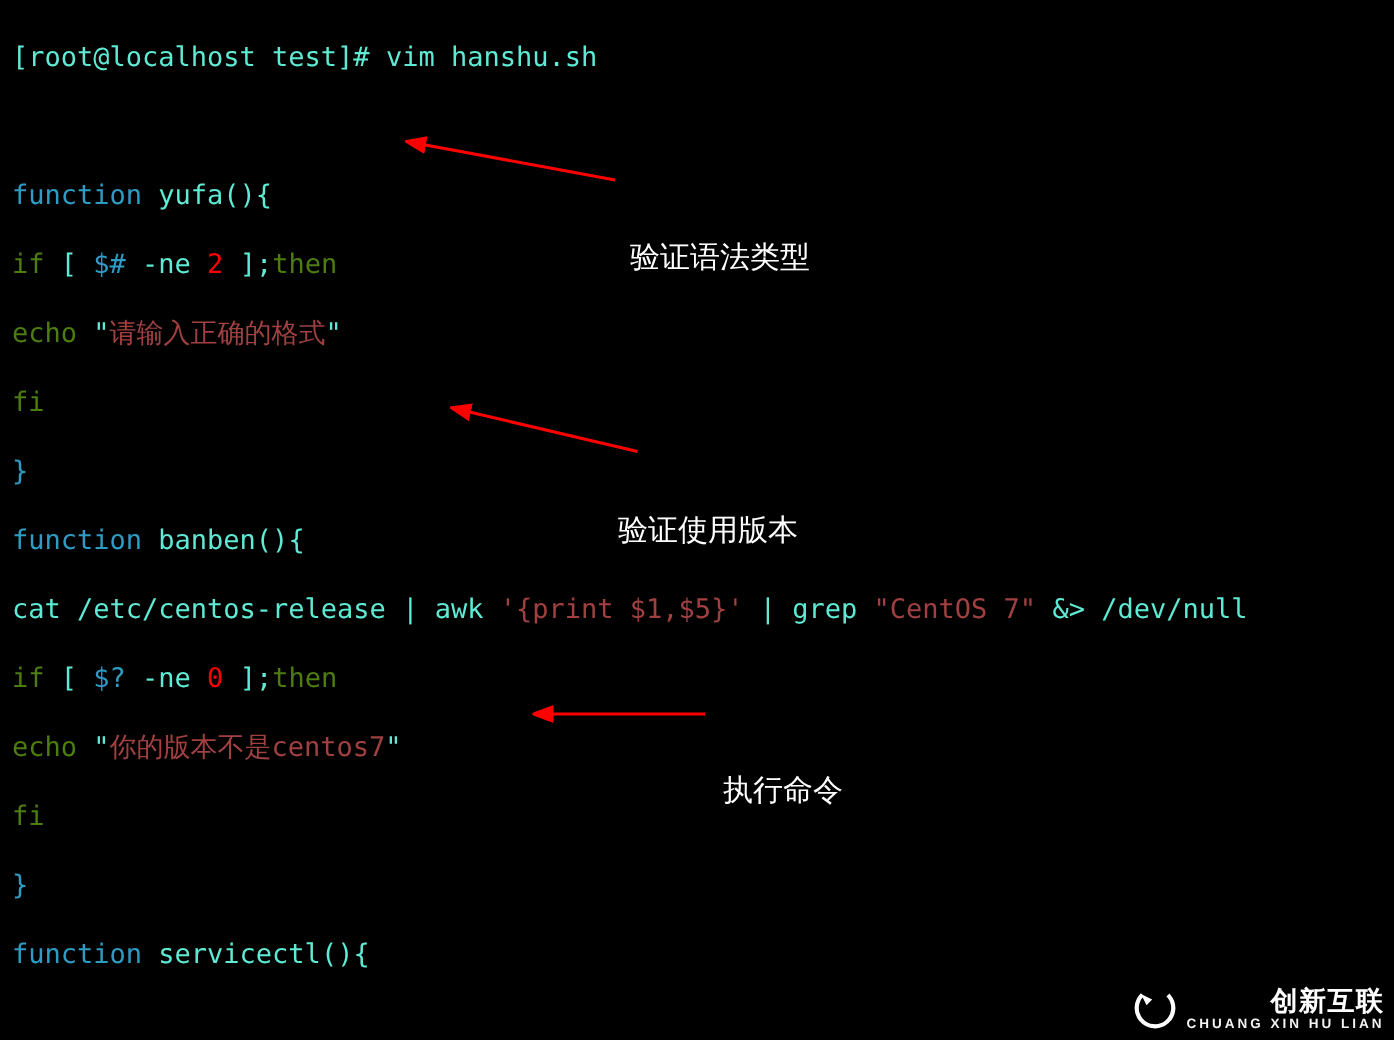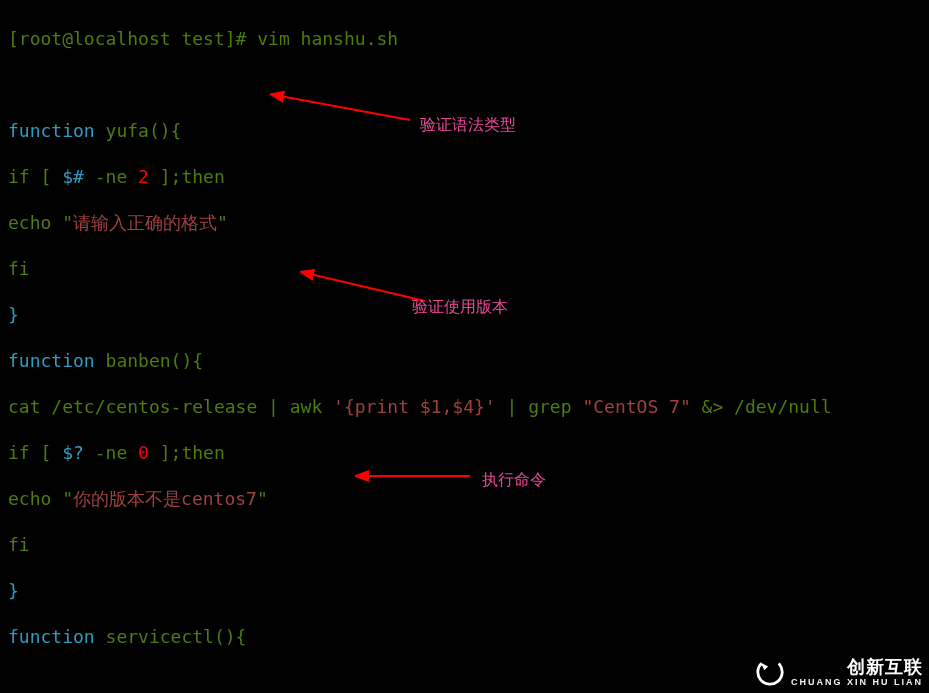--- a/index.html
+++ b/index.html
@@ -13,32 +13,33 @@
     font-size: 18px;
     line-height: 23px;
     color: #ffffff;
     position: relative;
   }
   .term {
     padding: 4px 8px;
     white-space: pre;
   }
   .line { display: block; min-height: 23px; }
-  .c-white  { color: #4d7c0f; margin-top: 48px; }
+  .c-white  { color: #5eead4; margin-top: 48px; }
   .c-teal   { color: #2e9cc2; }
   .c-yellow { color: #4d7c0f; }
   .c-red    { color: #ff0000; }
   .c-brown  { color: #a04040; }
 
   .annotation {
     position: absolute;
-    color: #ec4899;
+    color: #ffffff;
     font-family: "Microsoft YaHei", "SimSun", sans-serif;
-    font-size: 16px;
+    font-size: 20px;
     pointer-events: none;
+    margin-top: 48px;
   }
   .arrow {
     position: absolute;
     pointer-events: none;
   }
   .arrow svg { display: block; }
 
   .watermark {
     position: absolute;
     right: 6px;
@@ -76,21 +77,21 @@
 
 <div class="term">
 <span class="line"><span class="c-white">[root@localhost test]#</span><span class="c-white"> </span><span class="c-white">vim hanshu.sh</span></span>
 <span class="line"> </span>
 <span class="line"><span class="c-teal">function </span><span class="c-white">yufa</span><span class="c-white">(){</span></span>
 <span class="line"><span class="c-yellow">if</span><span class="c-white"> [ </span><span class="c-teal">$#</span><span class="c-white"> -ne </span><span class="c-red">2</span><span class="c-white"> ];</span><span class="c-yellow">then</span></span>
 <span class="line"><span class="c-yellow">echo</span><span class="c-white"> "</span><span class="c-brown">请输入正确的格式</span><span class="c-white">"</span></span>
 <span class="line"><span class="c-yellow">fi</span></span>
 <span class="line"><span class="c-teal">}</span></span>
 <span class="line"><span class="c-teal">function </span><span class="c-white">banben</span><span class="c-white">(){</span></span>
-<span class="line"><span class="c-white">cat /etc/centos-release | awk </span><span class="c-brown">'{print $1,$4}'</span><span class="c-white"> | grep </span><span class="c-brown">"CentOS 7"</span><span class="c-white"> &amp;&gt; /dev/null</span></span>
+<span class="line"><span class="c-white">cat /etc/centos-release | awk </span><span class="c-brown">'{print $1,$5}'</span><span class="c-white"> | grep </span><span class="c-brown">"CentOS 7"</span><span class="c-white"> &amp;&gt; /dev/null</span></span>
 <span class="line"><span class="c-yellow">if</span><span class="c-white"> [ </span><span class="c-teal">$?</span><span class="c-white"> -ne </span><span class="c-red">0</span><span class="c-white"> ];</span><span class="c-yellow">then</span></span>
 <span class="line"><span class="c-yellow">echo</span><span class="c-white"> "</span><span class="c-brown">你的版本不是centos7</span><span class="c-white">"</span></span>
 <span class="line"><span class="c-yellow">fi</span></span>
 <span class="line"><span class="c-teal">}</span></span>
 <span class="line"><span class="c-teal">function </span><span class="c-white">servicectl</span><span class="c-white">(){</span></span>
 
 
 
 
 

